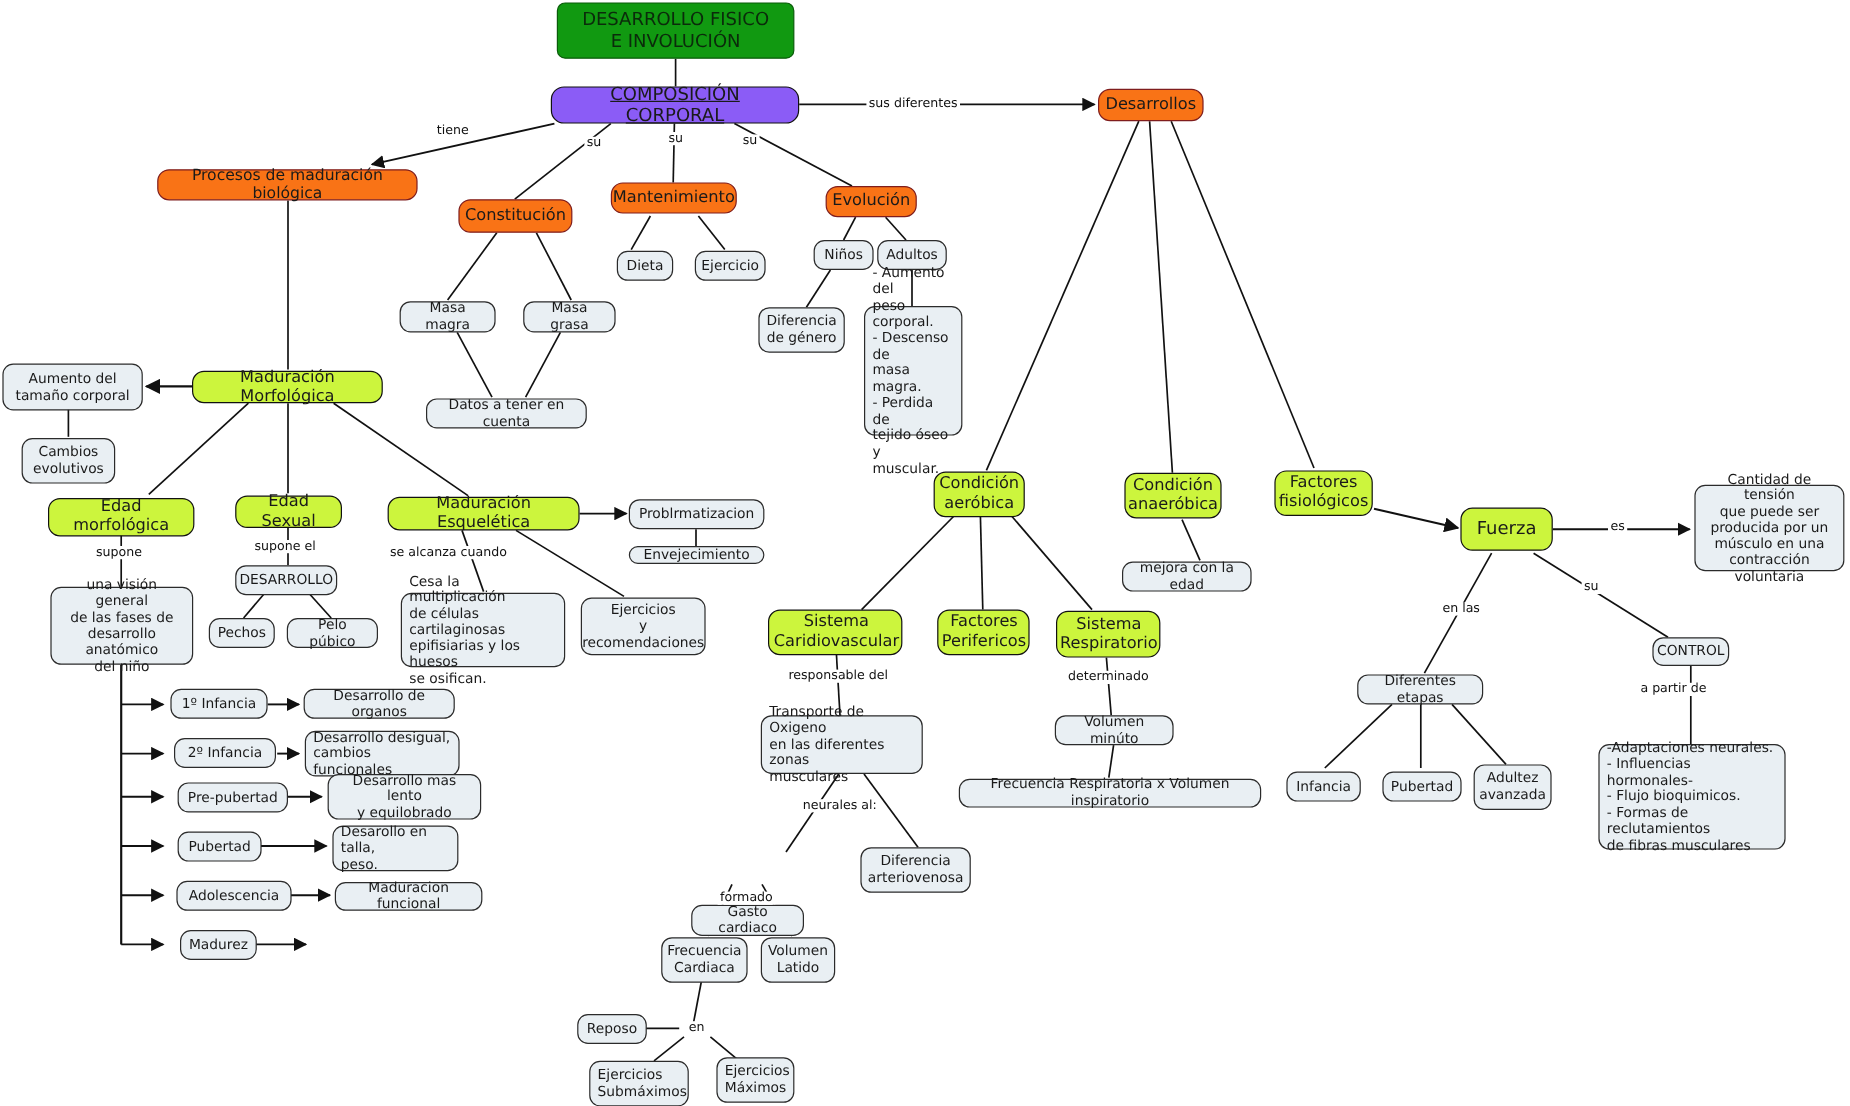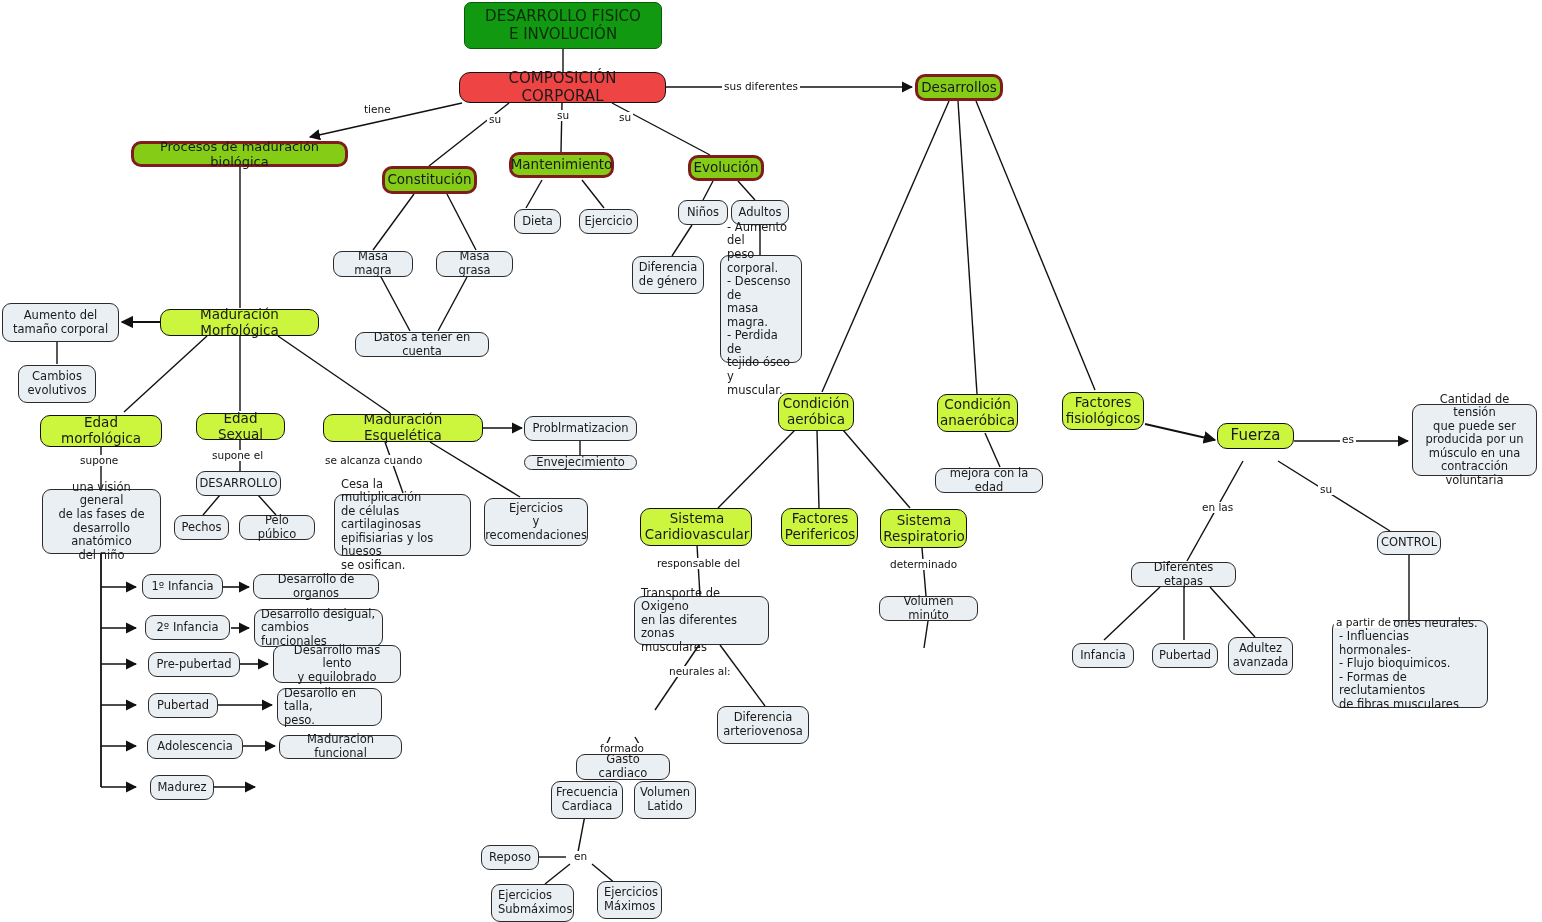--- a/index.html
+++ b/index.html
@@ -23,34 +23,35 @@
     padding:3px 6px;
   }
   .n-root{
     background:#119911;
     border:1px solid #0a5c0a;
     border-radius:7px;
     color:#0b2b0b;
     font-size:15px;
   }
   .n-main{
-    background:#ef4444;
+    background:#8b5cf6;
     border:1px solid #111;
     border-radius:11px;
     font-size:15px;
+    text-decoration:underline;
   }
   .n-green{
     background:#ccf53d;
     border:1px solid #111;
     border-radius:10px;
     font-size:13.5px;
   }
   .n-green2{
-    background:#84cc16;
-    border:3px solid #7f1d1d;
+    background:#f97316;
+    border:1px solid #7f1d1d;
     border-radius:10px;
     font-size:13.5px;
   }
   .n-plain{
     background:#e9eff3;
     border:1px solid #2b2b2b;
     border-radius:9px;
     font-size:11.5px;
   }
   .n-plain.left{ text-align:left; justify-content:flex-start; }
@@ -310,41 +311,42 @@
 
   <div class="node n-green left" style="left:880px;top:509px;width:87px;height:39px;padding-left:7px;">Sistema
 Respiratorio</div>
 
   <div class="node n-plain left" style="left:634px;top:596px;width:135px;height:49px;">Transporte de Oxigeno
 en las diferentes zonas
 musculares</div>
 
   <div class="node n-plain" style="left:879px;top:596px;width:99px;height:25px;">Volumen minúto</div>
 
+  <div class="node n-plain" style="left:799px;top:649px;width:252px;height:24px;">Frecuencia Respiratoria x Volumen inspiratorio</div>
 
   <div class="node n-plain" style="left:576px;top:710px;width:94px;height:26px;margin-top:44px;">Gasto cardiaco</div>
 
   <div class="node n-plain" style="left:717px;top:706px;width:92px;height:38px;">Diferencia
 arteriovenosa</div>
 
   <div class="node n-plain" style="left:551px;top:781px;width:72px;height:38px;">Frecuencia
 Cardiaca</div>
 
   <div class="node n-plain" style="left:634px;top:781px;width:62px;height:38px;">Volumen
 Latido</div>
 
   <div class="node n-plain" style="left:481px;top:845px;width:58px;height:25px;">Reposo</div>
 
   <div class="node n-plain left" style="left:491px;top:884px;width:83px;height:38px;">Ejercicios
 Submáximos</div>
 
   <div class="node n-plain left" style="left:597px;top:881px;width:65px;height:38px;">Ejercicios
 Máximos</div>
 
-  <div class="node n-green" style="left:1217px;top:423px;width:77px;height:26px;font-size:15px;">Fuerza</div>
+  <div class="node n-green" style="left:1217px;top:423px;width:77px;height:36px;font-size:15px;">Fuerza</div>
 
   <div class="node n-plain" style="left:1412px;top:404px;width:125px;height:72px;">Cantidad de tensión
 que puede ser
 producida por un
 músculo en una
 contracción voluntaria</div>
 
   <div class="node n-plain" style="left:1131px;top:562px;width:105px;height:25px;">Diferentes etapas</div>
 
   <div class="node n-plain" style="left:1377px;top:531px;width:64px;height:24px;">CONTROL</div>
@@ -371,15 +373,15 @@
   <div class="elabel" style="left:210px;top:450px;">supone el</div>
   <div class="elabel" style="left:323px;top:455px;">se alcanza cuando</div>
   <div class="elabel" style="left:655px;top:558px;">responsable del</div>
   <div class="elabel" style="left:667px;top:666px;">neurales al:</div>
   <div class="elabel" style="left:598px;top:743px;">formado</div>
   <div class="elabel" style="left:572px;top:851px;">en</div>
   <div class="elabel" style="left:888px;top:559px;">determinado</div>
   <div class="elabel" style="left:1340px;top:434px;">es</div>
   <div class="elabel" style="left:1200px;top:502px;">en las</div>
   <div class="elabel" style="left:1318px;top:484px;">su</div>
-  <div class="elabel" style="left:1334px;top:569px;margin-top:48px;">a partir de</div>
+  <div class="elabel" style="left:1365px;top:569px;">a partir de</div>
 
 </div>
 
 </body></html>

